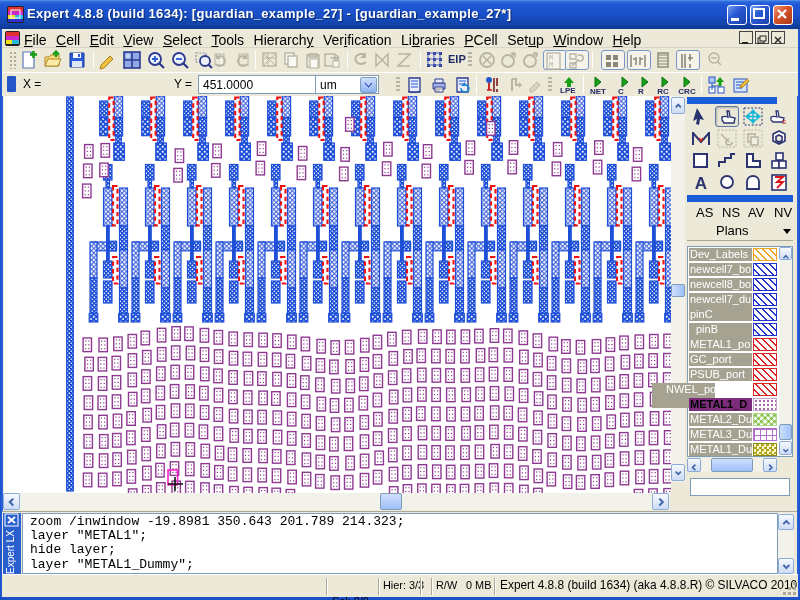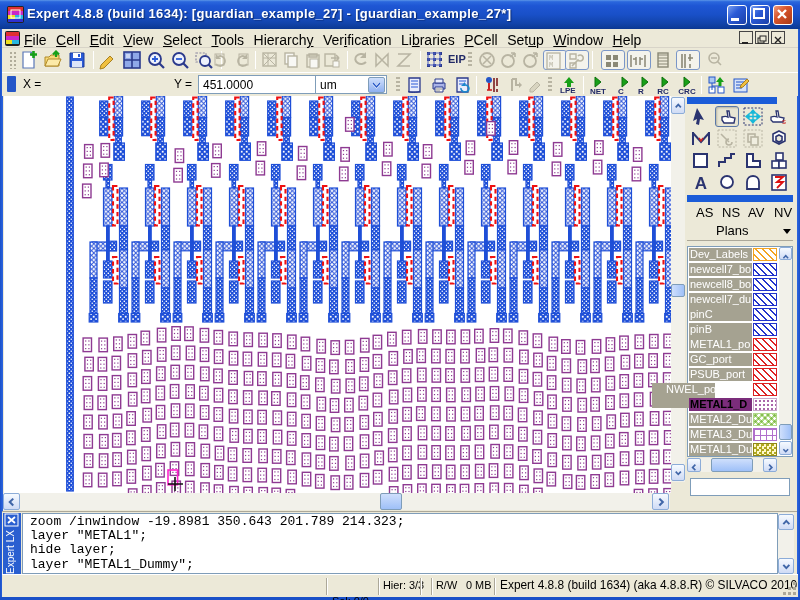--- a/index.html
+++ b/index.html
@@ -220,21 +220,21 @@
       <div style="position:absolute;left:703px;top:2px;width:20px;height:20px;"><svg width="20" height="20" viewBox="0 0 20 20" style="">
           <circle cx="9" cy="8" r="5" fill="none" stroke="#b8b4a2" stroke-width="1.6"></circle>
           <path d="M6 8h6M12.5 11.5L16 15" stroke="#b8b4a2" stroke-width="1.6"></path>
         </svg></div>
     </div>
 <div id="tb2">
       <div style="position:absolute;left:5px;top:3px;width:9px;height:16px;background:#2456c8;border-radius:1px"></div>
       <div style="position:absolute;left:21px;top:4px;font:12px 'Liberation Sans',sans-serif;color:#000">X =</div>
       <div style="position:absolute;left:172px;top:4px;font:12px 'Liberation Sans',sans-serif;color:#000">Y =</div>
       <div class="inp" style="left:196px;width:119px">451.0000</div>
-      <div class="inp" style="left:313px;width:72px">um<div style="position:absolute;right:1px;top:1px;width:17px;height:16px;background:linear-gradient(180deg,#cfdffc,#8fb0f0);border:1px solid #7f9db9;border-radius:2px">
+      <div class="inp" style="left:313px;width:64px">um<div style="position:absolute;right:1px;top:1px;width:17px;height:16px;background:linear-gradient(180deg,#cfdffc,#8fb0f0);border:1px solid #7f9db9;border-radius:2px">
 <svg width="15" height="14" viewBox="0 0 15 14">
             <path d="M4 5l3.5 4L11 5" fill="none" stroke="#fff" stroke-width="2.4"></path>
             <path d="M4 5l3.5 4L11 5" fill="none" stroke="#2456c8" stroke-width="1.4"></path>
           </svg></div></div>
       <div class="grip2" style="left:394px"></div>
       <div style="position:absolute;left:403px;top:2px;width:20px;height:20px;"><svg width="20" height="20" viewBox="0 0 20 20" style="">
           <path d="M4 3h11v14H4z" fill="#e8ecfc" stroke="#2b3a8c" stroke-width="1.3"></path>
           <path d="M6 6h7M6 9h7M6 12h7" stroke="#2b5bd7"></path>
           <path d="M3 16c2 2 9 2 12 0" stroke="#2b3a8c" fill="none"></path>
         </svg></div>
@@ -875,21 +875,21 @@
     <div style="position:absolute;left:689px;top:248px;width:63px;height:13px;background:#a5a291;color:#fff;font:11px 'Liberation Sans',sans-serif;overflow:hidden;white-space:nowrap;padding-left:1px">Dev_Labels</div>
     <div class="sw-or" style="position:absolute;left:753px;top:248px;width:24px;height:13px"></div>
     <div style="position:absolute;left:689px;top:263.0px;width:63px;height:13px;background:#a5a291;color:#fff;font:11px 'Liberation Sans',sans-serif;overflow:hidden;white-space:nowrap;padding-left:1px">newcell7_bo</div>
     <div class="sw-bl" style="position:absolute;left:753px;top:263.0px;width:24px;height:13px"></div>
     <div style="position:absolute;left:689px;top:278.0px;width:63px;height:13px;background:#a5a291;color:#fff;font:11px 'Liberation Sans',sans-serif;overflow:hidden;white-space:nowrap;padding-left:1px">newcell8_bo</div>
     <div class="sw-bl" style="position:absolute;left:753px;top:278.0px;width:24px;height:13px"></div>
     <div style="position:absolute;left:689px;top:293.0px;width:63px;height:17px;background:#a5a291;color:#fff;font:11px 'Liberation Sans',sans-serif;overflow:hidden;white-space:nowrap;padding-left:1px">newcell7_du</div>
     <div class="sw-bl" style="position:absolute;left:753px;top:293.0px;width:24px;height:13px"></div>
     <div style="position:absolute;left:689px;top:308.0px;width:63px;height:13px;background:#a5a291;color:#fff;font:11px 'Liberation Sans',sans-serif;overflow:hidden;white-space:nowrap;padding-left:1px">pinC</div>
     <div class="sw-bl" style="position:absolute;left:753px;top:308.0px;width:24px;height:13px"></div>
-    <div style="position:absolute;left:689px;top:323.0px;width:63px;height:20px;background:#a5a291;color:#fff;font:11px 'Liberation Sans',sans-serif;overflow:hidden;white-space:nowrap;padding-left:1px">pinB</div>
+    <div style="position:absolute;left:689px;top:323.0px;width:63px;height:20px;background:#a5a291;color:#fff;font:11px 'Liberation Sans',sans-serif;overflow:hidden;white-space:nowrap;padding-left:7px">pinB</div>
     <div class="sw-bl" style="position:absolute;left:753px;top:323.0px;width:24px;height:13px"></div>
     <div style="position:absolute;left:689px;top:338.0px;width:63px;height:13px;background:#a5a291;color:#fff;font:11px 'Liberation Sans',sans-serif;overflow:hidden;white-space:nowrap;padding-left:1px">METAL1_po</div>
     <div class="sw-rd" style="position:absolute;left:753px;top:338.0px;width:24px;height:13px"></div>
     <div style="position:absolute;left:689px;top:353.0px;width:63px;height:13px;background:#a5a291;color:#fff;font:11px 'Liberation Sans',sans-serif;overflow:hidden;white-space:nowrap;padding-left:1px">GC_port</div>
     <div class="sw-rd" style="position:absolute;left:753px;top:353.0px;width:24px;height:13px"></div>
     <div style="position:absolute;left:689px;top:368.0px;width:63px;height:13px;background:#a5a291;color:#fff;font:11px 'Liberation Sans',sans-serif;overflow:hidden;white-space:nowrap;padding-left:1px">PSUB_port</div>
     <div class="sw-rd" style="position:absolute;left:753px;top:368.0px;width:24px;height:13px"></div>
     <div style="position:absolute;left:652px;top:383.0px;width:63px;height:25px;background:#a5a291;color:#fff;font:11px 'Liberation Sans',sans-serif;overflow:hidden;white-space:nowrap;padding-left:14px">NWEL_port</div>
     <div class="sw-rd" style="position:absolute;left:753px;top:383.0px;width:24px;height:13px"></div>
     <div style="position:absolute;left:689px;top:398.0px;width:63px;height:13px;background:#7b2d7b;color:#000;font:bold 11px 'Liberation Sans',sans-serif;overflow:hidden;white-space:nowrap;padding-left:1px">METAL1_D</div>

